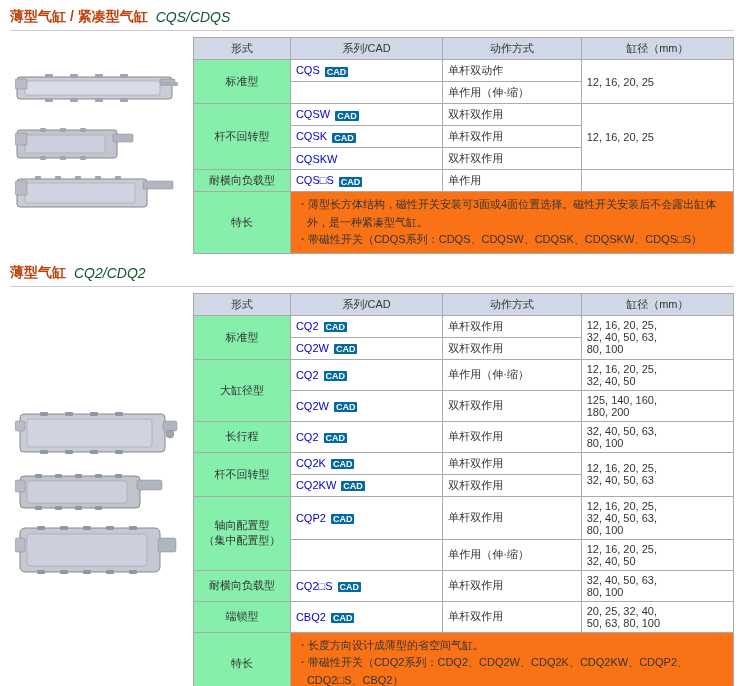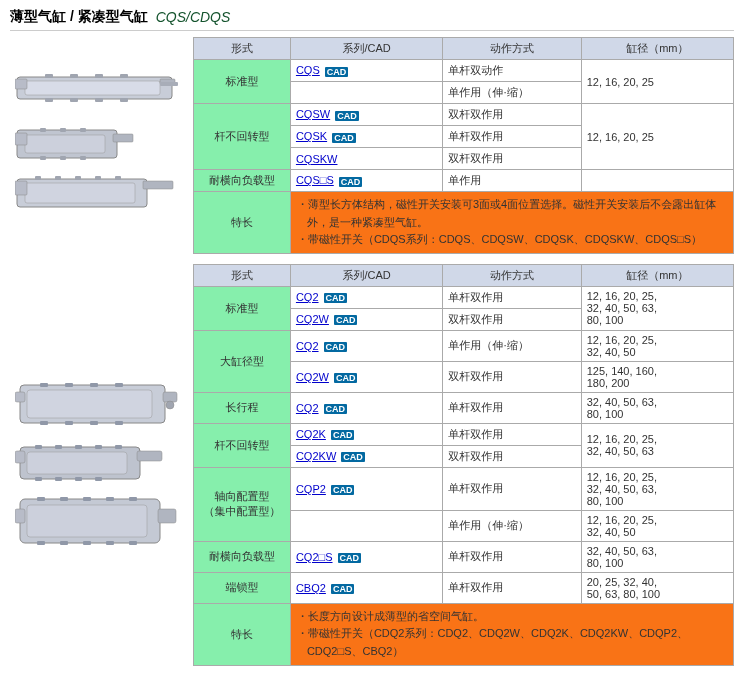--- a/index.html
+++ b/index.html
@@ -19,21 +19,21 @@
       display: flex;
       align-items: center;
       gap: 8px;
       margin-bottom: 6px;
       border-bottom: 1px solid #ccc;
       padding-bottom: 4px;
     }
     .section-title-black {
       font-size: 14px;
       font-weight: bold;
-      color: #000000;
+      color: #c2410c;
     }
     .section-title-blue {
       font-size: 14px;
       color: #14532d;
       font-style: italic;
     }
     .section-body {
       display: flex;
       gap: 8px;
     }
@@ -75,21 +75,20 @@
       width: 110px;
     }
     .td-action {
       width: 100px;
     }
     .td-bore {
       width: 110px;
     }
     .link-blue {
       color: #0000cc;
-      text-decoration: underline;
       cursor: pointer;
     }
     .cad-badge {
       display: inline-block;
       background: #0369a1;
       color: #fff;
       font-size: 9px;
       padding: 0 2px;
       border-radius: 1px;
       font-weight: bold;
@@ -224,20 +223,24 @@
                 <span class="bullet">・带磁性开关（CDQS系列：CDQS、CDQSW、CDQSK、CDQSKW、CDQS□S）</span>
               </td>
             </tr>
           </tbody>
         </table>
       </div>
     </div>
   </div>
 
   <div class="section" style="margin-top:10px;">
+    <div class="section-header">
+      <span class="section-title-black">薄型气缸</span>
+      <span class="section-title-blue">CQ2/CDQ2</span>
+    </div>
     <div class="section-body">
       <div class="product-images">
 
         <svg width="165" height="55" style="display:block;">
           <rect x="5" y="5" width="145" height="38" rx="4" fill="#c8cdd8" stroke="#888" stroke-width="1"></rect>
           <rect x="12" y="10" width="125" height="28" rx="3" fill="#d0d4e0" stroke="#999" stroke-width="0.5"></rect>
           <rect x="148" y="12" width="14" height="10" rx="2" fill="#b0b5c0" stroke="#888" stroke-width="0.5"></rect>
           <rect x="0" y="12" width="10" height="10" rx="2" fill="#b8bcc8" stroke="#888" stroke-width="0.5"></rect>
           <circle cx="155" cy="25" r="4" fill="#a0a5b0" stroke="#888" stroke-width="0.5"></circle>
           <rect x="25" y="3" width="8" height="4" rx="1" fill="#9098a8"></rect>

